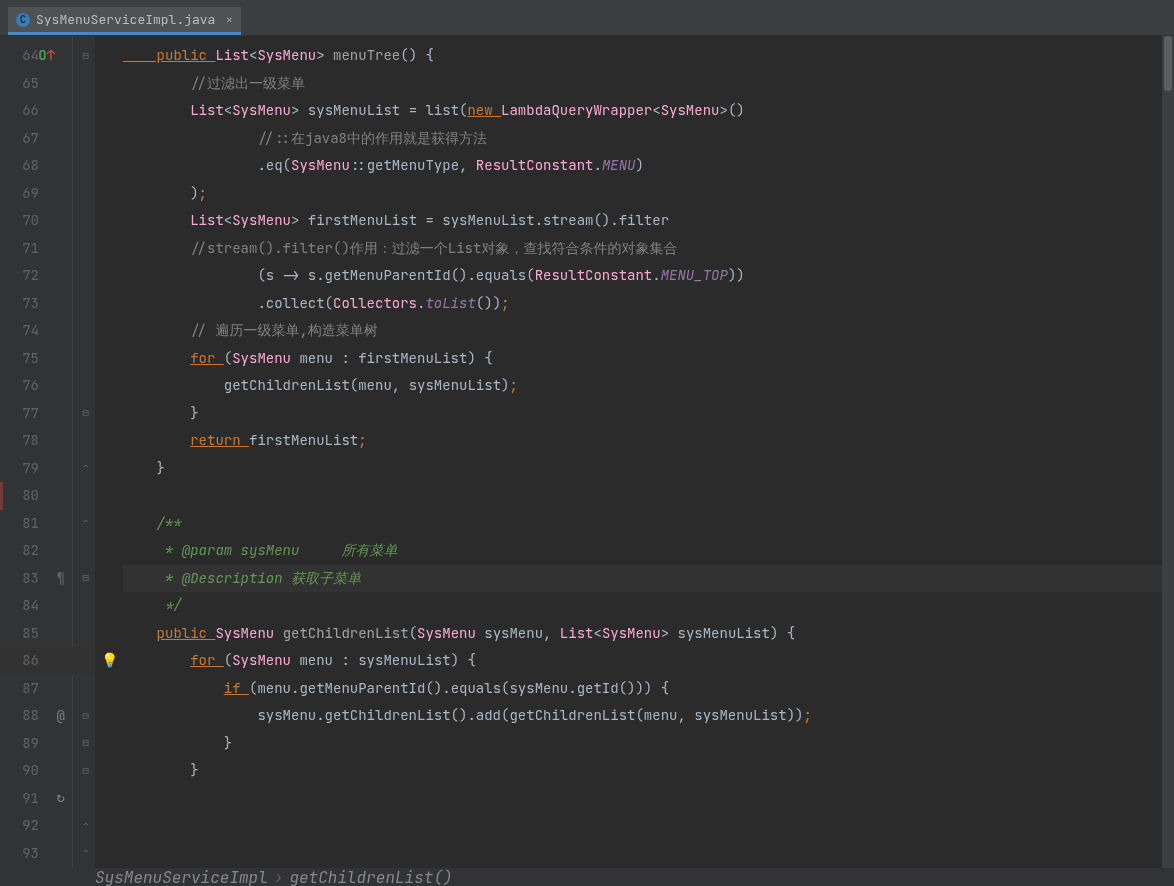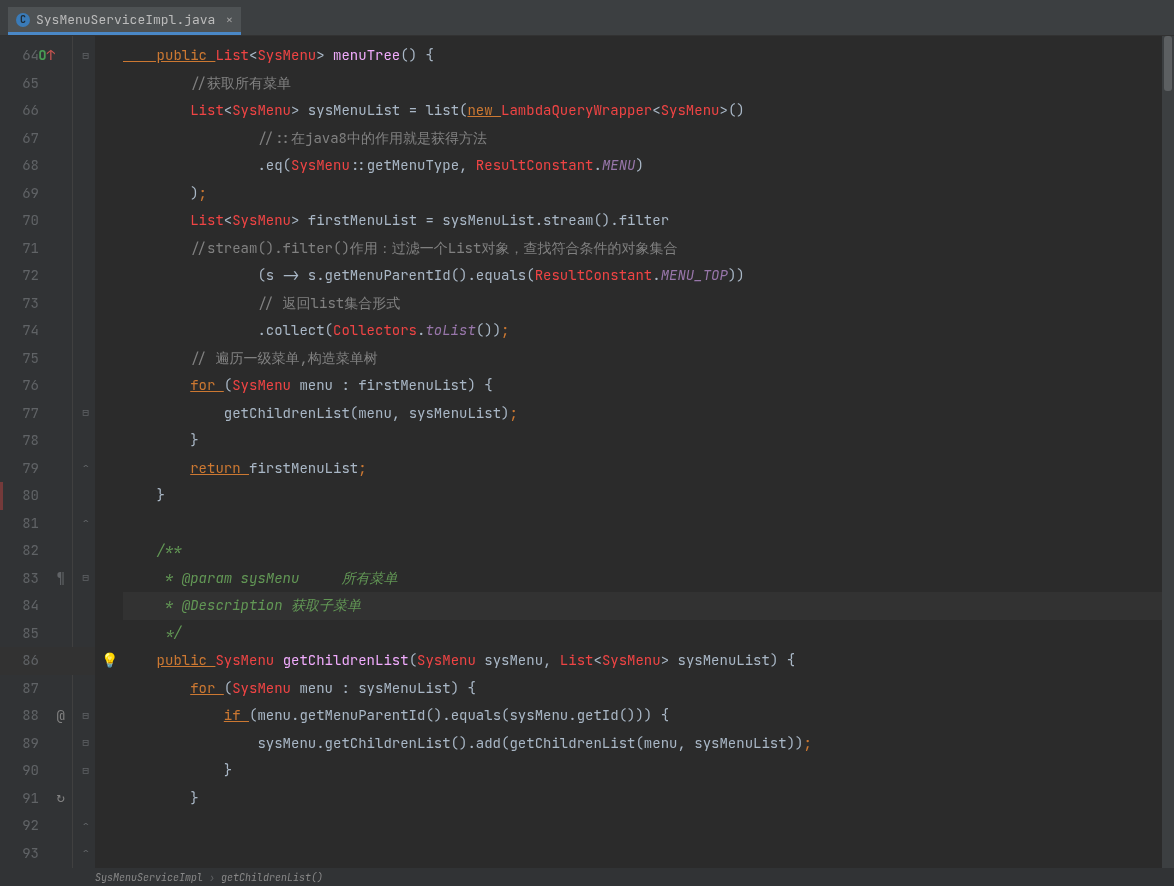--- a/index.html
+++ b/index.html
@@ -67,37 +67,37 @@
   .gl { padding-right: 56px; position: relative; }
   .gl .mark { position: absolute; right: 6px; top: 50%; transform: translateY(-50%); }
   .gl .mark2 { position: absolute; right: 30px; top: 50%; transform: translateY(-50%); }
   .gl .mark3 { position: absolute; right: 40px; top: 50%; transform: translateY(-50%); }
   .fold { color: #606366; font-size: 11px; }
   .current-line { background: #323232; }
   .kw { color: #cc7832; text-decoration: underline; }
   .com { color: #808080; }
   .comdoc { color: #629755; font-style: italic; }
   .tag { color: #629755; font-style: italic; }
-  .type { color: #ef4444; }
-  .method { color: #f0abfc; }
+  .type { color: #f9a8d4; }
+  .method { color: #a3a3a3; }
   .static { color: #9876aa; font-style: italic; }
   .semi { color: #cc7832; }
   .paren { color: #a9b7c6; }
   .bulb {
     position: absolute;
     right: 6px;
     color: #c9a227;
     font-size: 14px;
   }
   .err-stripe { position:absolute; left:0; top:0; width:3px; height:27.5px; }
   .breadcrumb {
     height: 18px;
     background: #313335;
     color: #888888;
-    font-size: 10px;
+    font-size: 16px;
     font-style: italic;
     padding-left: 95px;
     display: flex;
     align-items: center;
     gap: 6px;
   }
   .breadcrumb .sep { color: #606366; }
   .vguide {
     position: absolute;
     left: 72px;
@@ -169,29 +169,28 @@
         <div class="line gl">89<span class="mark fold">⊟</span></div>
         <div class="line gl">90<span class="mark fold">⊟</span></div>
         <div class="line gl">91<span class="mark2" style="color: rgb(128, 128, 128);">↻</span></div>
         <div class="line gl">92<span class="mark fold">⌃</span></div>
         <div class="line gl">93<span class="mark fold">⌃</span></div>
       </div>
   </div>
   <div class="code">
     <div class="code-inner" id="code-lines">
         <div class="line"><span class="kw">    public </span><span class="type">List</span><span class="paren">&lt;</span><span class="type">SysMenu</span><span class="paren">&gt; </span><span class="method">menuTree</span><span class="paren">() </span><span class="paren">{</span></div>
-        <div class="line"><span>        </span><span class="com">//获取所有菜单</span></div>
+        <div class="line"><span>        </span><span class="com">//过滤出一级菜单</span></div>
         <div class="line"><span>        </span><span class="type">List</span><span class="paren">&lt;</span><span class="type">SysMenu</span><span class="paren">&gt; </span><span>sysMenuList = list</span><span class="paren">(</span><span class="kw">new </span><span class="type">LambdaQueryWrapper</span><span class="paren">&lt;</span><span class="type">SysMenu</span><span class="paren">&gt;()</span></div>
         <div class="line"><span>                </span><span class="com">//::在java8中的作用就是获得方法</span></div>
         <div class="line"><span>                .eq</span><span class="paren">(</span><span class="type">SysMenu</span><span>::</span><span>getMenuType</span><span class="paren">, </span><span class="type">ResultConstant</span><span>.</span><span class="static">MENU</span><span class="paren">)</span></div>
         <div class="line"><span>        </span><span class="paren">)</span><span class="semi">;</span></div>
         <div class="line"><span>        </span><span class="type">List</span><span class="paren">&lt;</span><span class="type">SysMenu</span><span class="paren">&gt; </span><span>firstMenuList = sysMenuList.stream</span><span class="paren">()</span><span>.filter</span></div>
         <div class="line"><span>        </span><span class="com">//stream().filter()作用：过滤一个List对象，查找符合条件的对象集合</span></div>
         <div class="line"><span>                </span><span class="paren">(</span><span>s -&gt; s.getMenuParentId</span><span class="paren">()</span><span>.equals</span><span class="paren">(</span><span class="type">ResultConstant</span><span>.</span><span class="static">MENU_TOP</span><span class="paren">))</span></div>
-        <div class="line"><span>                </span><span class="com">// 返回list集合形式</span></div>
         <div class="line"><span>                .collect</span><span class="paren">(</span><span class="type">Collectors</span><span>.</span><span class="static">toList</span><span class="paren">())</span><span class="semi">;</span></div>
         <div class="line"><span>        </span><span class="com">// 遍历一级菜单,构造菜单树</span></div>
         <div class="line"><span>        </span><span class="kw">for </span><span class="paren">(</span><span class="type">SysMenu </span><span>menu : firstMenuList</span><span class="paren">) {</span></div>
         <div class="line"><span>            getChildrenList</span><span class="paren">(</span><span>menu</span><span class="paren">, </span><span>sysMenuList</span><span class="paren">)</span><span class="semi">;</span></div>
         <div class="line"><span>        </span><span class="paren">}</span></div>
         <div class="line"><span>        </span><span class="kw">return </span><span>firstMenuList</span><span class="semi">;</span></div>
         <div class="line"><span>    </span><span class="paren">}</span></div>
         <div class="line"><span></span></div>
         <div class="line"><span>    </span><span class="comdoc">/**</span></div>
         <div class="line"><span>    </span><span class="comdoc"> * </span><span class="tag">@param</span><span class="comdoc"> sysMenu     所有菜单</span></div>

